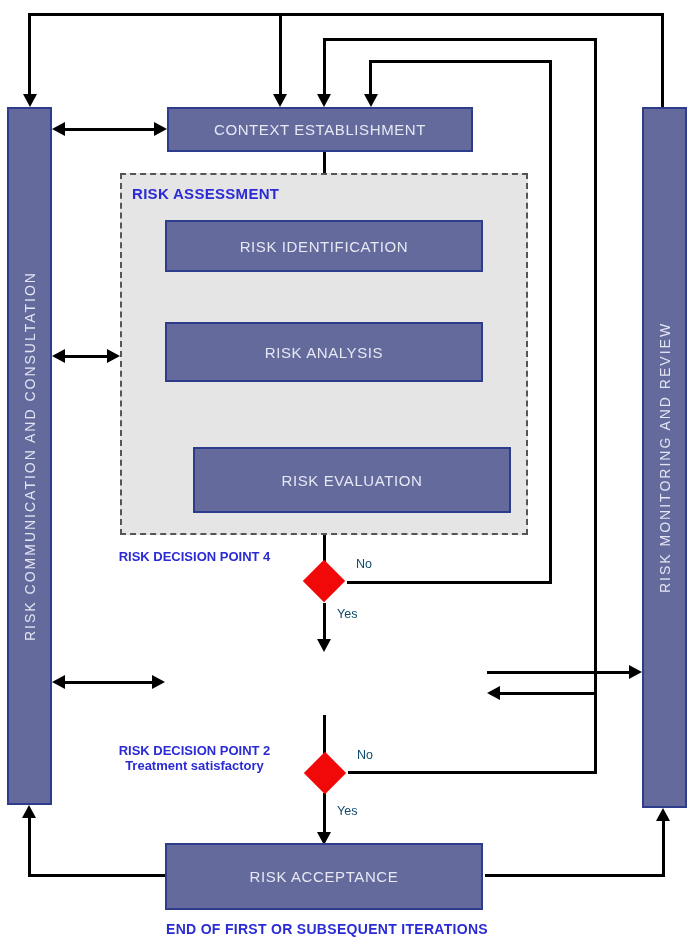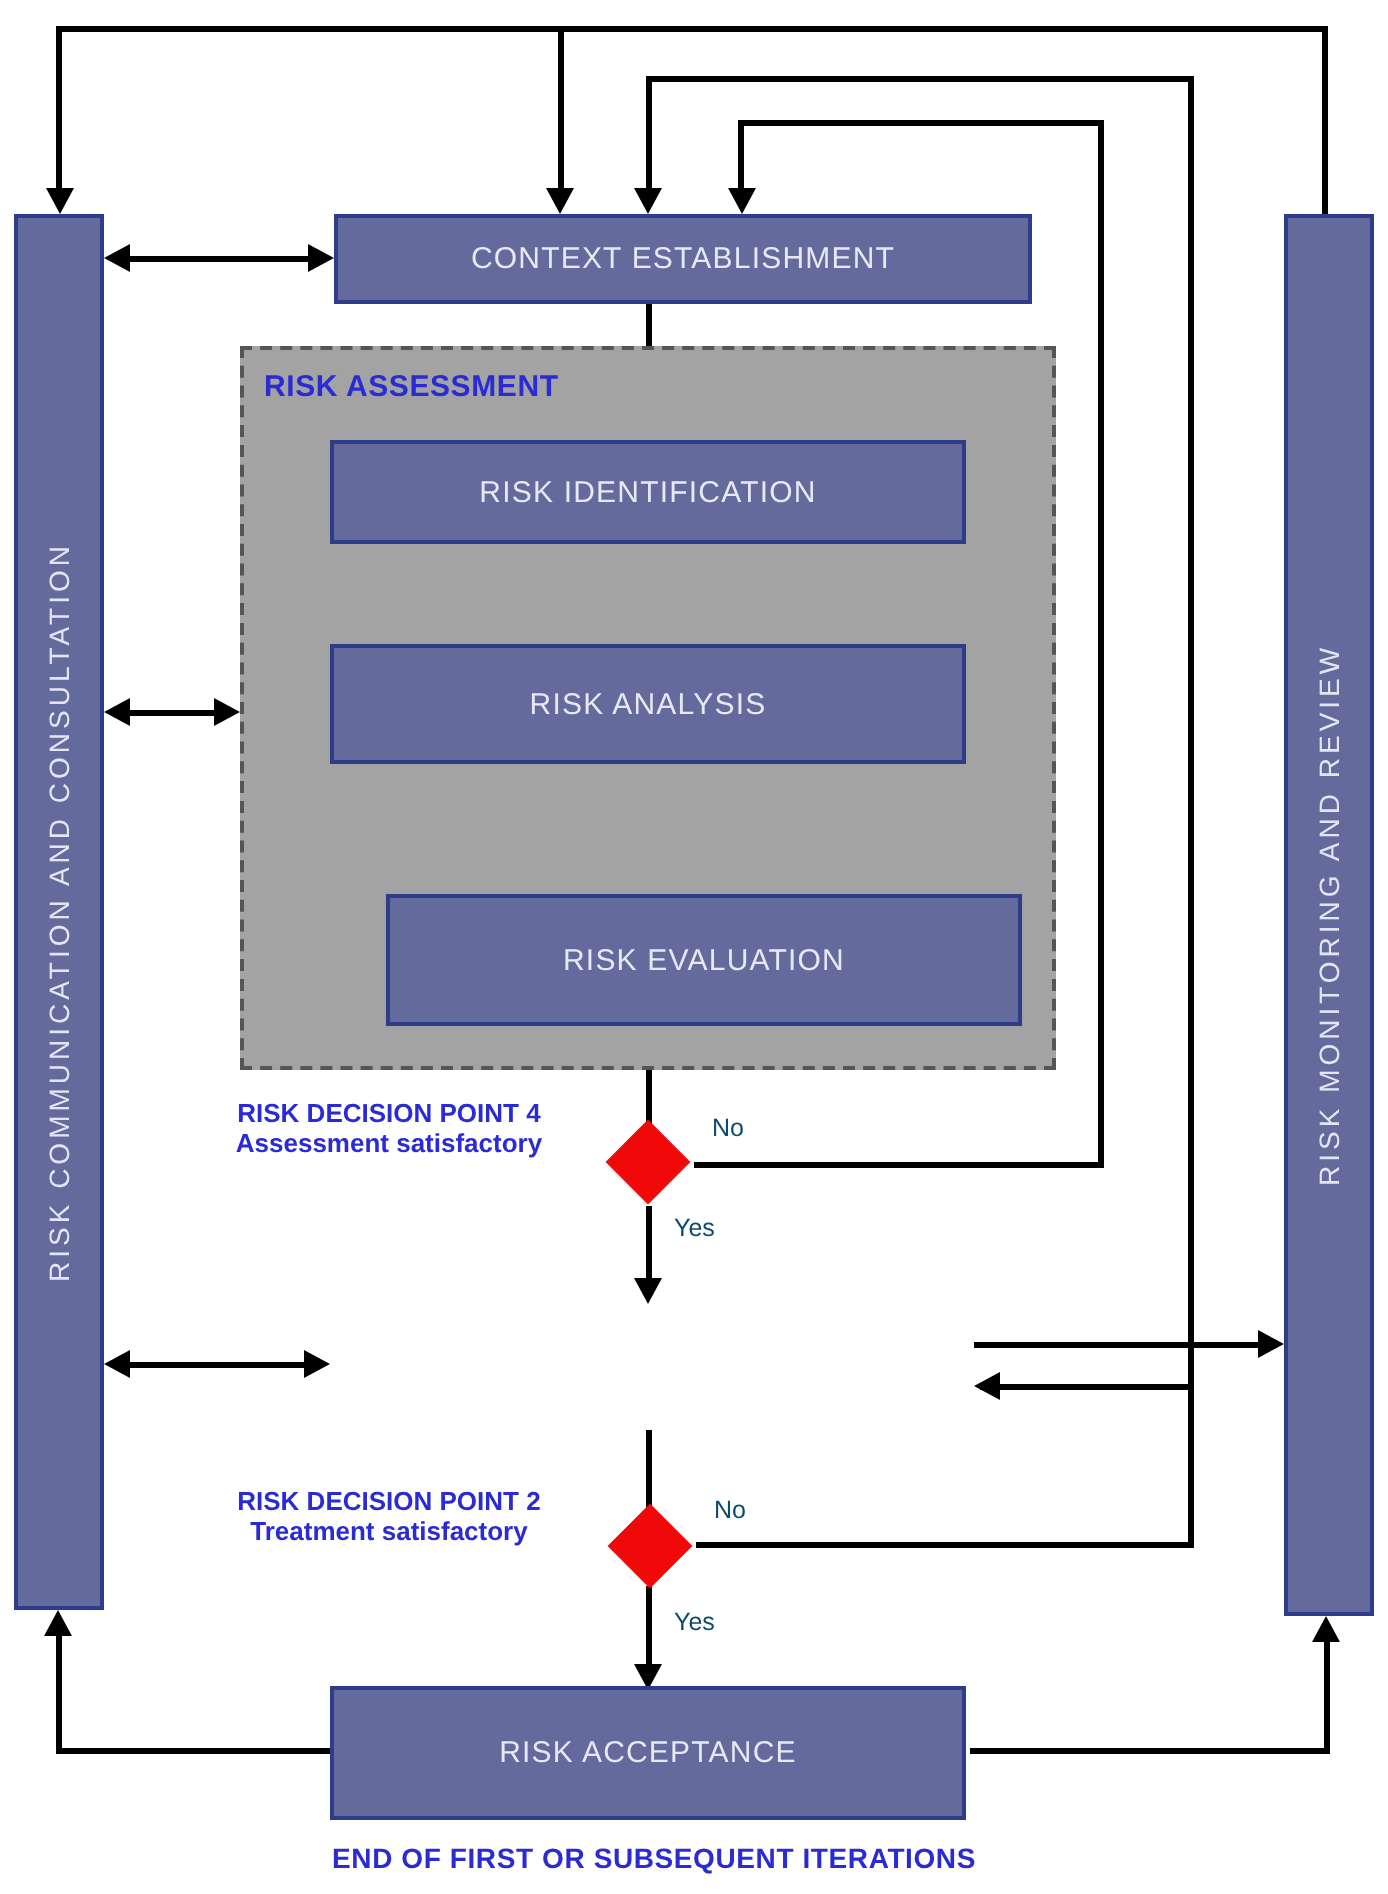--- a/index.html
+++ b/index.html
@@ -14,21 +14,21 @@
     writing-mode:vertical-rl;transform:rotate(180deg);
     font-size:14px;letter-spacing:2px;color:#E3E5F3;white-space:nowrap;
   }
   
   .node{
     position:absolute;background:#656A9C;border:2px solid #2E3C8C;box-sizing:border-box;
     display:flex;align-items:center;justify-content:center;
     color:#E6E8F4;font-size:15px;letter-spacing:.6px;white-space:nowrap;
   }
   
-  .group{position:absolute;background:#a3a3a3;border:2px dashed #555555;box-sizing:border-box;}
+  .group{position:absolute;background:#e5e5e5;border:2px dashed #555555;box-sizing:border-box;}
   .group-label{position:absolute;left:10px;top:10px;font-size:15px;font-weight:bold;color:#2B2BD5;letter-spacing:.3px;}
   
   .hl,.vl{position:absolute;background:#000000;}
   .hl{height:3px;} .vl{width:3px;}
   .ah{position:absolute;width:0;height:0;}
   .ah.down{border-left:7px solid transparent;border-right:7px solid transparent;border-top:13px solid #000;}
   .ah.up{border-left:7px solid transparent;border-right:7px solid transparent;border-bottom:13px solid #000;}
   .ah.left{border-top:7px solid transparent;border-bottom:7px solid transparent;border-right:13px solid #000;}
   .ah.right{border-top:7px solid transparent;border-bottom:7px solid transparent;border-left:13px solid #000;}
   
@@ -102,42 +102,41 @@
     <div class="vlabel">RISK COMMUNICATION AND CONSULTATION</div>
   </div>
   <div class="bar" style="left:642px;top:107px;width:45px;height:701px;">
     <div class="vlabel">RISK MONITORING AND REVIEW</div>
   </div>
 
   <div class="group" style="left:120px;top:173px;width:408px;height:362px;">
     <div class="group-label">RISK ASSESSMENT</div>
   </div>
 
-  <div class="node" style="left:167px;top:107px;width:349px;height:45px;">
+  <div class="node" style="left:167px;top:107px;width:306px;height:45px;">
     <span>CONTEXT ESTABLISHMENT</span>
   </div>
   <div class="node" style="left:165px;top:220px;width:318px;height:52px;">
     <span>RISK IDENTIFICATION</span>
   </div>
   <div class="node" style="left:165px;top:322px;width:318px;height:60px;">
     <span>RISK ANALYSIS</span>
   </div>
   <div class="node" style="left:165px;top:447px;width:318px;height:66px;margin-left:28px;">
     <span>RISK EVALUATION</span>
   </div>
   <div class="node" style="left:165px;top:843px;width:318px;height:67px;">
     <span>RISK ACCEPTANCE</span>
   </div>
 
   <div class="diamond" style="left:309px;top:566px;"></div>
   <div class="diamond" style="left:310px;top:758px;"></div>
 
   <div class="decision-label" style="left:92px;top:549px;width:205px;">
     <div>RISK DECISION POINT 4</div>
-    <div>Assessment satisfactory</div>
   </div>
   <div class="decision-label" style="left:92px;top:743px;width:205px;">
     <div>RISK DECISION POINT 2</div>
     <div>Treatment satisfactory</div>
   </div>
 
   <div class="branch-label" style="left:356px;top:557px;">No</div>
   <div class="branch-label" style="left:337px;top:607px;">Yes</div>
   <div class="branch-label" style="left:357px;top:748px;">No</div>
   <div class="branch-label" style="left:337px;top:804px;">Yes</div>

